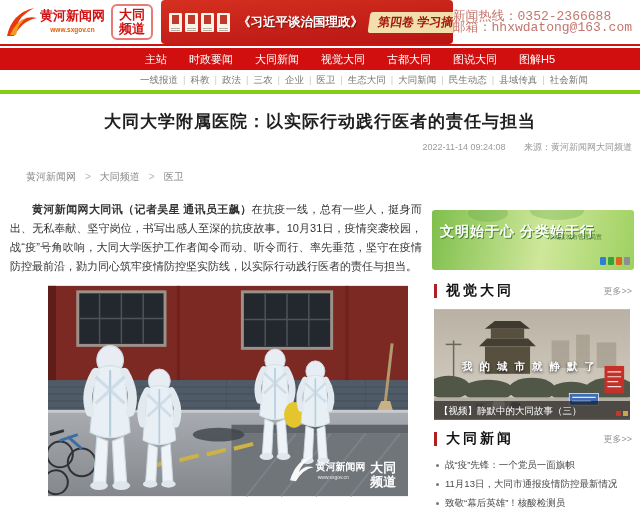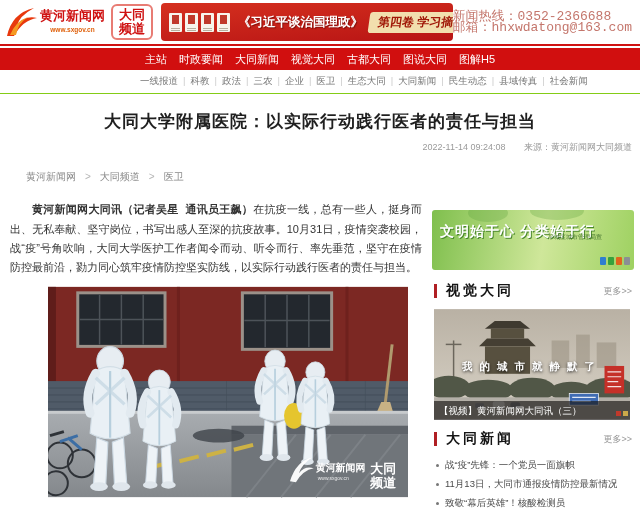--- a/index.html
+++ b/index.html
@@ -8,59 +8,59 @@
 
   
   .header { display:flex; align-items:center; height:46px; padding:4px 6px 4px 4px;
     border-bottom:2px solid #cf1212; background:#fff; }
   .logo-swoosh { width:36px; height:34px; flex:none; }
   .logo-text { color:#cf1212; font-weight:bold; font-size:13px; line-height:13px;
     margin-right:4px; flex:none; text-align:center; }
   .logo-url { display:block; color:#e0620d; font-size:6.5px; font-weight:bold; margin-top:1px; }
   .channel-box { border:2px solid #e87c74; border-radius:6px; color:#cf1212; font-weight:bold;
     font-size:13px; line-height:14px; padding:2px 6px; text-align:center; margin:0 8px 0 2px; flex:none; background:#fff; }
-  .banner { position:relative; height:38px; flex:1; max-width:372px;
+  .banner { position:relative; height:44px; flex:1; max-width:372px;
     background:linear-gradient(175deg,#d5301f,#b81414); border-radius:4px;
     display:flex; align-items:center; padding:0 8px; overflow:hidden; }
   .books { display:flex; gap:3px; margin-right:8px; }
   .book { width:13px; height:19px; background:#f7f4ec; border-radius:1px; position:relative; }
   .book::before { content:""; position:absolute; left:3px; top:2px; width:7px; height:9px; background:#c0392b; }
   .book::after { content:""; position:absolute; left:2px; bottom:3px; width:9px; height:1px;
     background:#b8b0a0; box-shadow:0 2px 0 #b8b0a0; }
   .banner-title { color:#fff; font-weight:bold; font-size:12.5px; white-space:nowrap;
     text-shadow:1px 1px 1px #7e0d08; margin-right:6px; }
   .banner-sub { background:#f2dfae; color:#a01808; font-weight:bold; font-size:12px;
     padding:2px 9px; white-space:nowrap; transform:skewX(-8deg); border-radius:3px; }
   .contact { margin-left:auto; font-size:13px; color:#c4766c; line-height:11px;
     padding-right:2px; min-width:108px;font-family:Liberation Mono, monospace; }
 
   
   .nav { height:22px; margin-top:2px; background:#d10f0f; display:flex; align-items:center;
-    padding-left:145px; gap:12px; }
+    padding-left:145px; gap:22px; }
   .nav-link { color:#fff; font-size:11px; white-space:nowrap; text-decoration:none; cursor:pointer; }
   .subnav { height:24px; display:flex; align-items:center; padding-left:140px;
-    font-size:9.5px; color:#777; border-bottom:1px solid #84cc16; }
+    font-size:9.5px; color:#777; border-bottom:4px solid #84cc16; }
   .subnav-link { cursor:pointer; white-space:nowrap; }
   .subnav-link + .subnav-link::before { content:"|"; color:#ccc; margin:0 5px; }
 
   
   .article-title { text-align:center; font-size:17px; font-weight:bold; color:#1f1f1f;
     margin:16px 30px 8px; letter-spacing:1px; }
   .meta { text-align:right; font-size:9px; color:#9a9a9a; margin-bottom:10px; }
   .meta span { margin:0 8px; }
   .breadcrumb { padding:6px 0 8px 26px; font-size:10px; color:#8a8a8a; }
   .crumb { cursor:pointer; }
   .crumb + .crumb::before { content:">"; margin:0 9px; color:#b5b5b5; }
 
   
   .content { display:flex; padding:0 6px 0 8px; }
   .main-col { width:420px; flex:none; }
   .article-text { font-size:11px; line-height:19px; color:#333; text-align:justify;
     text-indent:2em; margin:8px 6px 9px 2px; }
-  .intro { font-weight:bold; font-family:Liberation Mono, monospace; }
+  .intro { font-weight:bold; font-family:Liberation Serif, serif; }
   .photo { width:360px; height:212px; margin-left:40px; position:relative; }
   .photo svg { display:block; }
 
   .side-col { width:202px; margin-left:4px; padding-top:18px; }
 
   
   .green-banner { position:relative; height:60px; border-radius:3px; overflow:hidden;
     background:linear-gradient(100deg,#7fbf4d,#cfe79a 55%,#9ed161); margin-bottom:12px; }
   .leaf-blob { position:absolute; width:40px; height:18px; border-radius:50%;
     background:#5ea13a; opacity:.3; }
@@ -308,21 +308,21 @@
         <g>
           <rect x="138" y="86" width="30" height="12" fill="#3f6cb4" stroke="#fff" stroke-width="0.7"></rect>
           <path d="M141,90 H165 M141,94 H160" stroke="#dfe8f5" stroke-width="1.2"></path>
         </g>
         <g>
           <rect x="174" y="58" width="20" height="28" fill="#c53028"></rect>
           <path d="M177,64 H191 M177,69 H191 M177,74 H188 M177,79 H191" stroke="#f3dede" stroke-width="1.2"></path>
         </g>
       </svg>
       <div class="city-overlay">我的城市就静默了</div>
-      <div class="city-caption">【视频】黄河新闻网大同讯（三）</div>
+      <div class="city-caption">【视频】静默中的大同故事（三）</div>
       <div class="caption-deco">
         <i style="background:#c0392b"></i>
           <i style="background:#caa84a"></i>
       </div>
     </div>
 
     <div class="section-header">
       <span class="red-bar"></span>
       <span class="section-title">大同新闻</span>
       <span class="more-link">更多&gt;&gt;</span>

